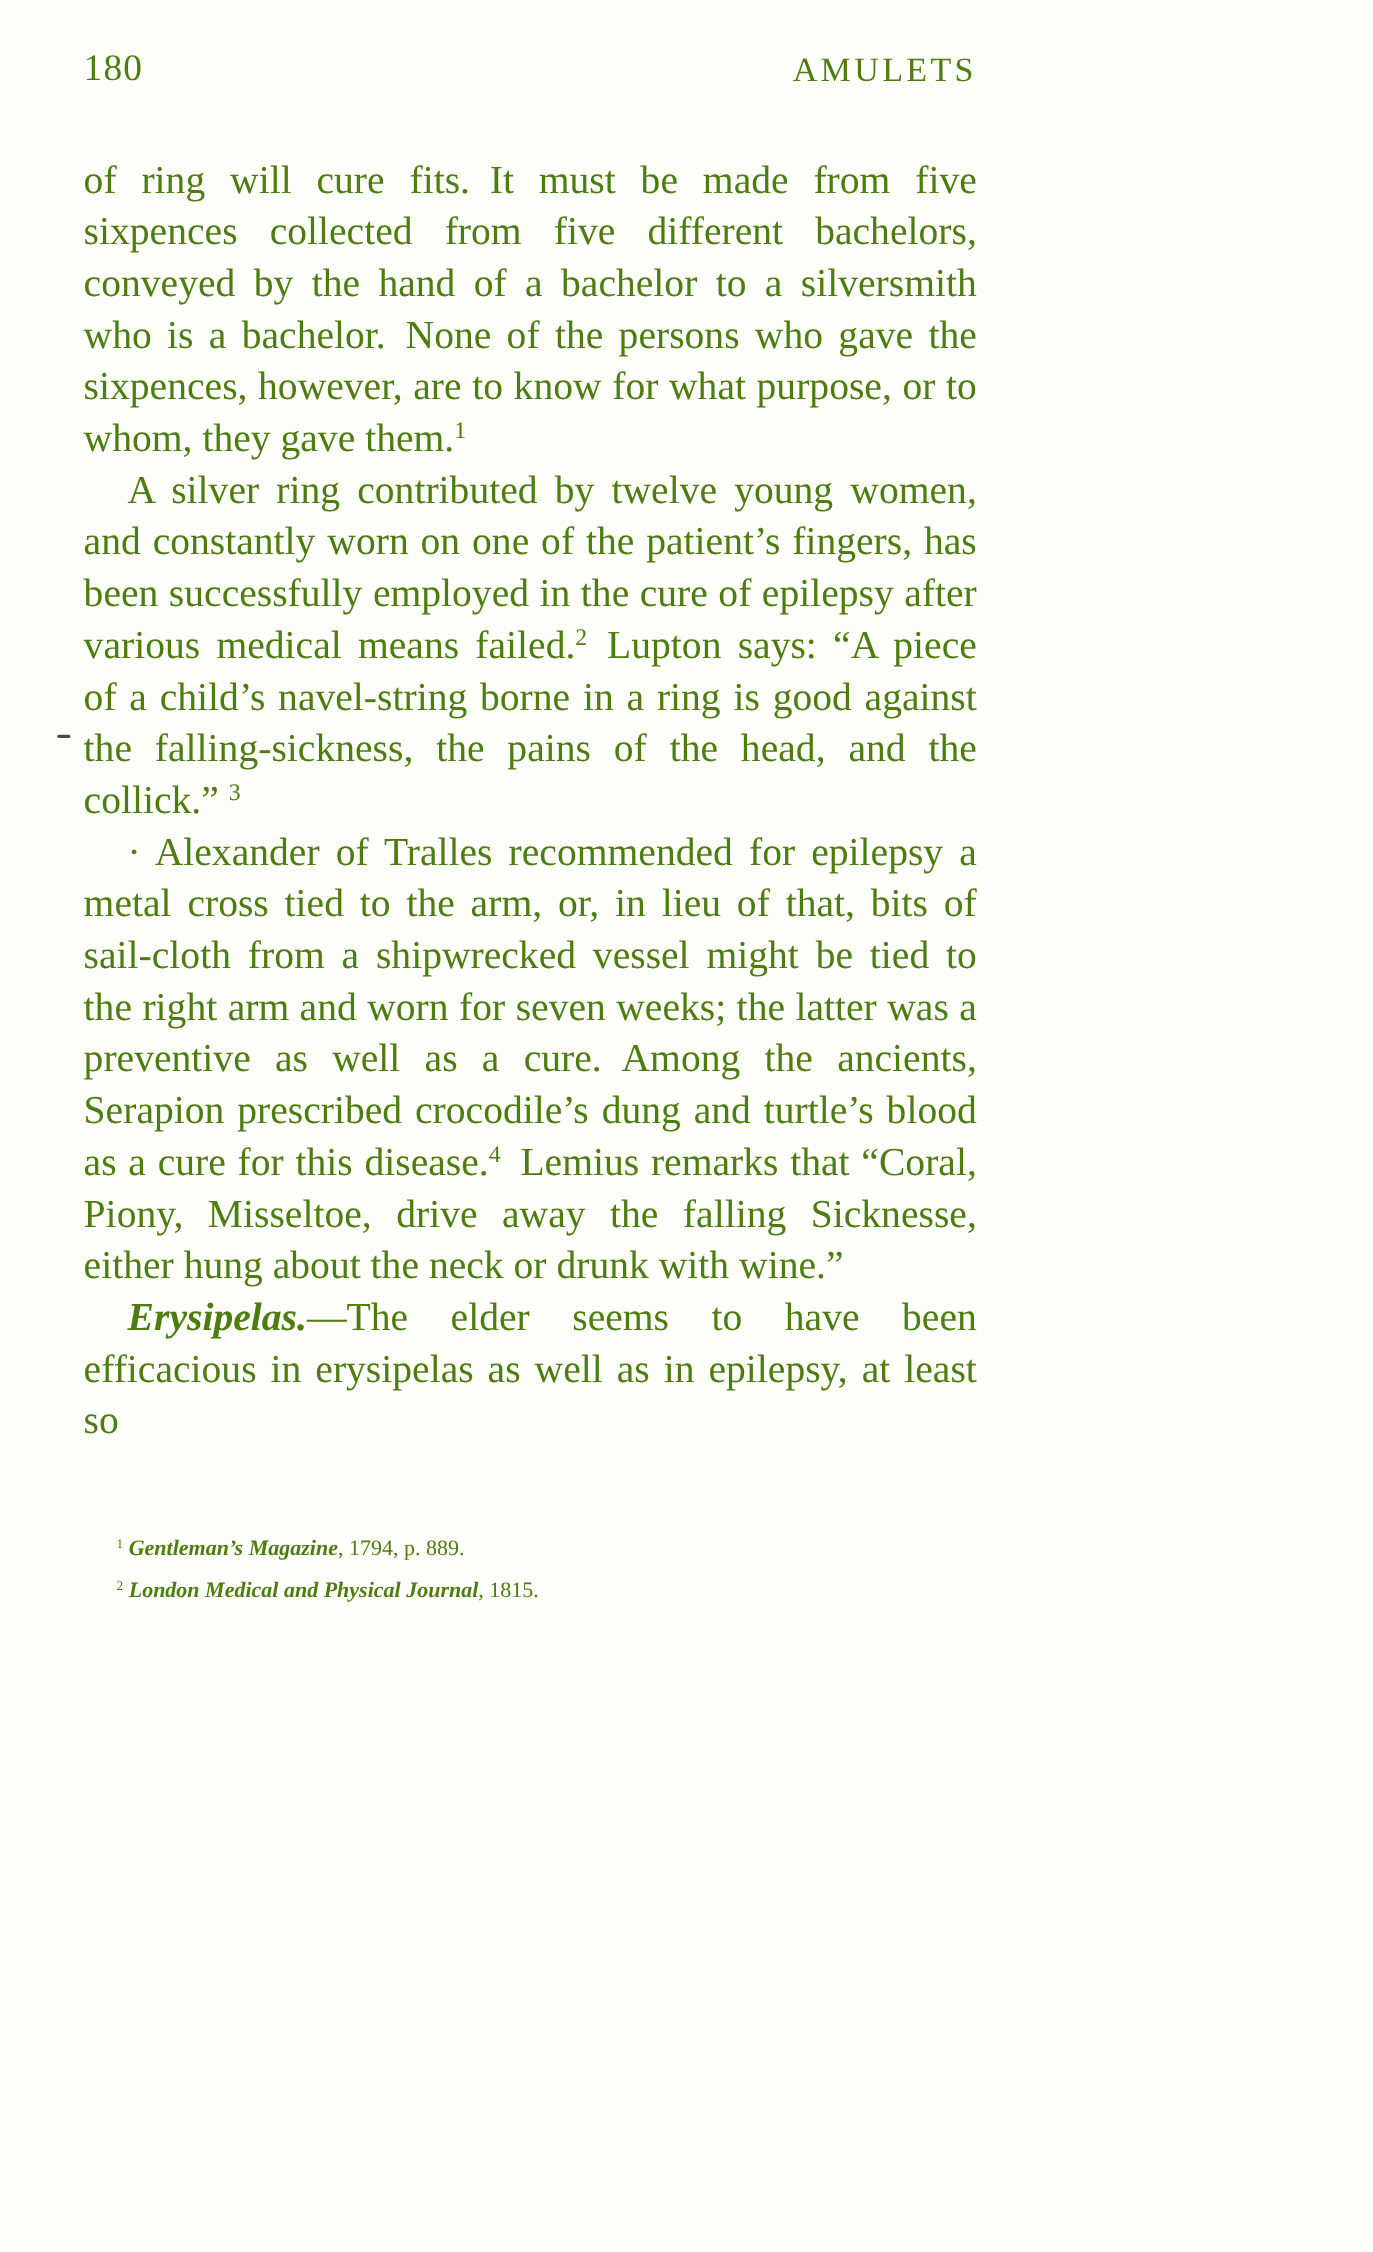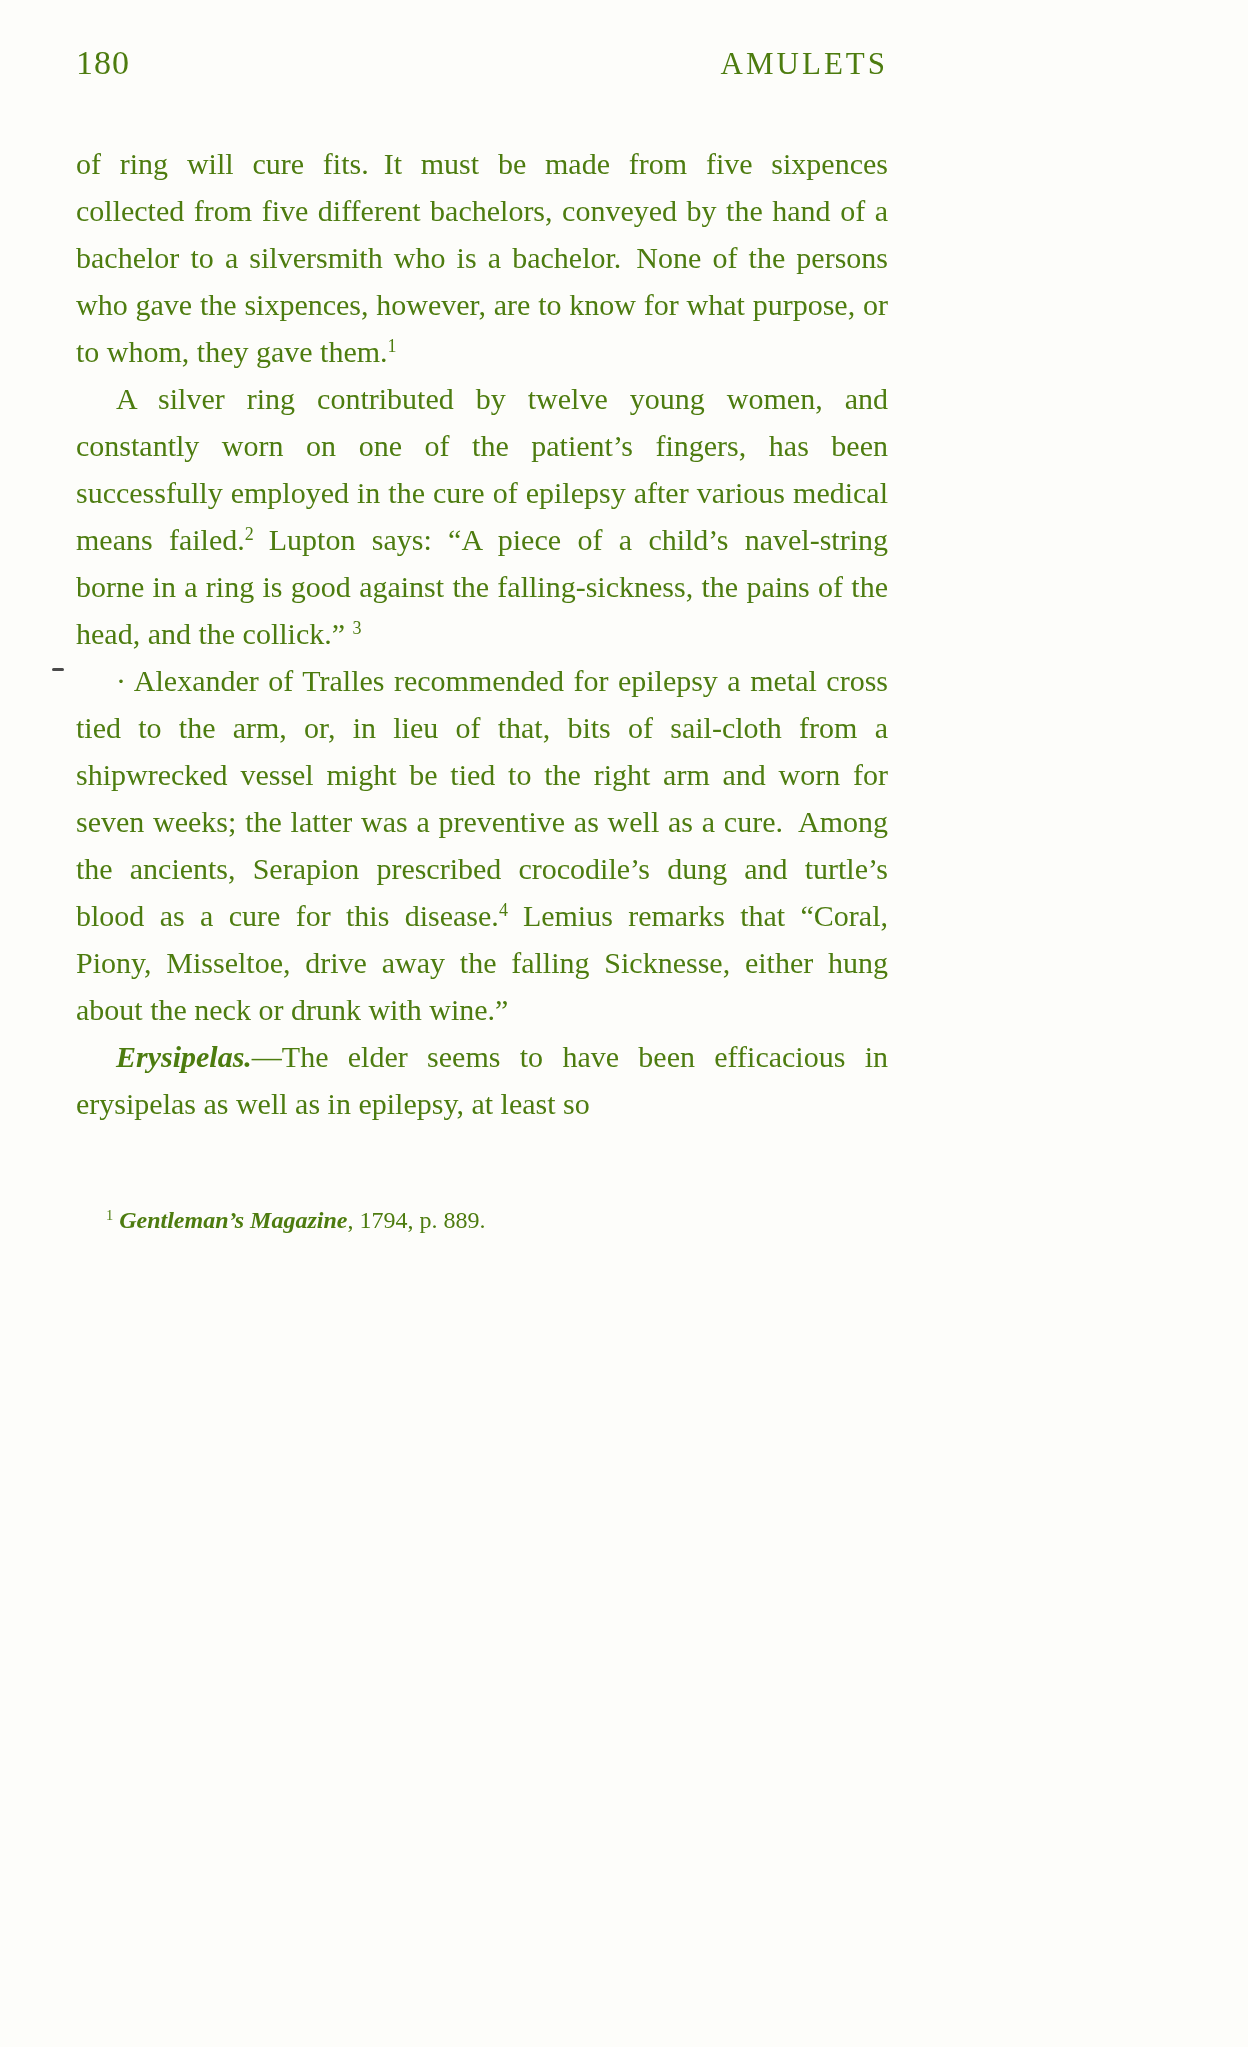--- a/index.html
+++ b/index.html
@@ -35,21 +35,21 @@
     letter-spacing: 1px;
   }
   .page-title {
     display: block;
     text-align: right;
     font-size: 31px;
     letter-spacing: 3px;
     padding-top: 2px;
   }
   .body-text {
-    font-size: 30px;
+    font-size: 36px;
     line-height: 47px;
   }
   .para {
     margin: 0;
     text-align: justify;
   }
   .para.indent {
     text-indent: 40px;
   }
   sup {
@@ -58,21 +58,21 @@
     vertical-align: baseline;
     position: relative;
     top: -0.55em;
   }
   .it {
     font-style: italic;
     font-weight: bold;
   }
   .footnotes {
     margin-top: 74px;
-    font-size: 24px;
+    font-size: 20px;
     line-height: 38px;
   }
   .footnote {
     margin: 0;
     text-indent: 30px;
     text-align: justify;
   }
   .artifact-dash {
     position: absolute;
     left: 52px;
@@ -96,18 +96,19 @@
 
     <main class="body-text">
         <p class="para"><span>of ring will cure fits. It must be made from five sixpences collected from five different bachelors, conveyed by the hand of a bachelor to a silversmith who is a bachelor. None of the persons who gave the sixpences, however, are to know for what purpose, or to whom, they gave them.</span><sup>1</sup></p>
         <p class="para indent"><span>A silver ring contributed by twelve young women, and constantly worn on one of the patient’s fingers, has been successfully employed in the cure of epilepsy after various medical means failed.</span><sup>2</sup><span> Lupton says: “A piece of a child’s navel-string borne in a ring is good against the falling-sickness, the pains of the head, and the collick.” </span><sup>3</sup></p>
         <p class="para indent"><span>· Alexander of Tralles recommended for epilepsy a metal cross tied to the arm, or, in lieu of that, bits of sail-cloth from a shipwrecked vessel might be tied to the right arm and worn for seven weeks; the latter was a preventive as well as a cure. Among the ancients, Serapion prescribed crocodile’s dung and turtle’s blood as a cure for this disease.</span><sup>4</sup><span> Lemius remarks that “Coral, Piony, Misseltoe, drive away the falling Sicknesse, either hung about the neck or drunk with wine.”</span></p>
         <p class="para indent"><span class="it">Erysipelas.</span><span>—The elder seems to have been efficacious in erysipelas as well as in epilepsy, at least so</span></p>
       </main>
 
     <section class="footnotes">
         <p class="footnote"><sup>1</sup><span class="it"> Gentleman’s Magazine</span><span>, 1794, p. 889.</span></p>
+        <p class="footnote"><sup>2</sup><span class="it"> London Medical and Physical Journal</span><span>, 1815.</span></p>
       </section>
 
   </div>
 
   <div class="artifact-dash"></div>
 </div>
 
 </body></html>

